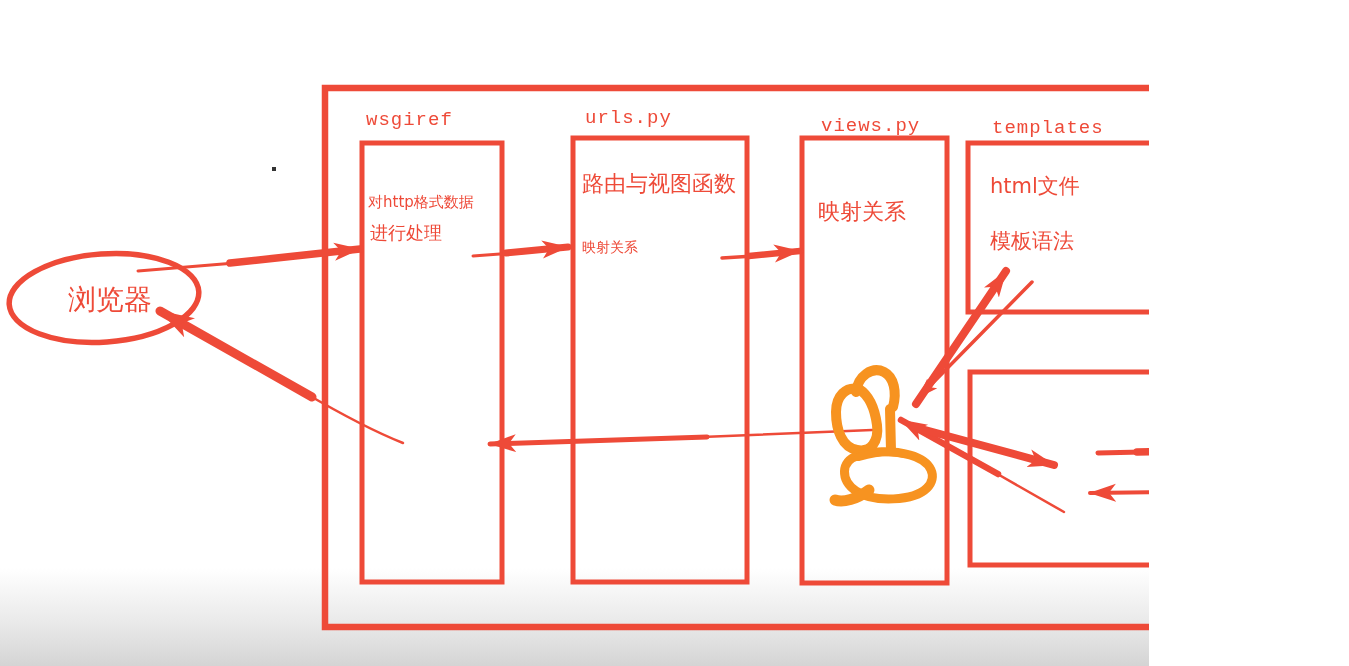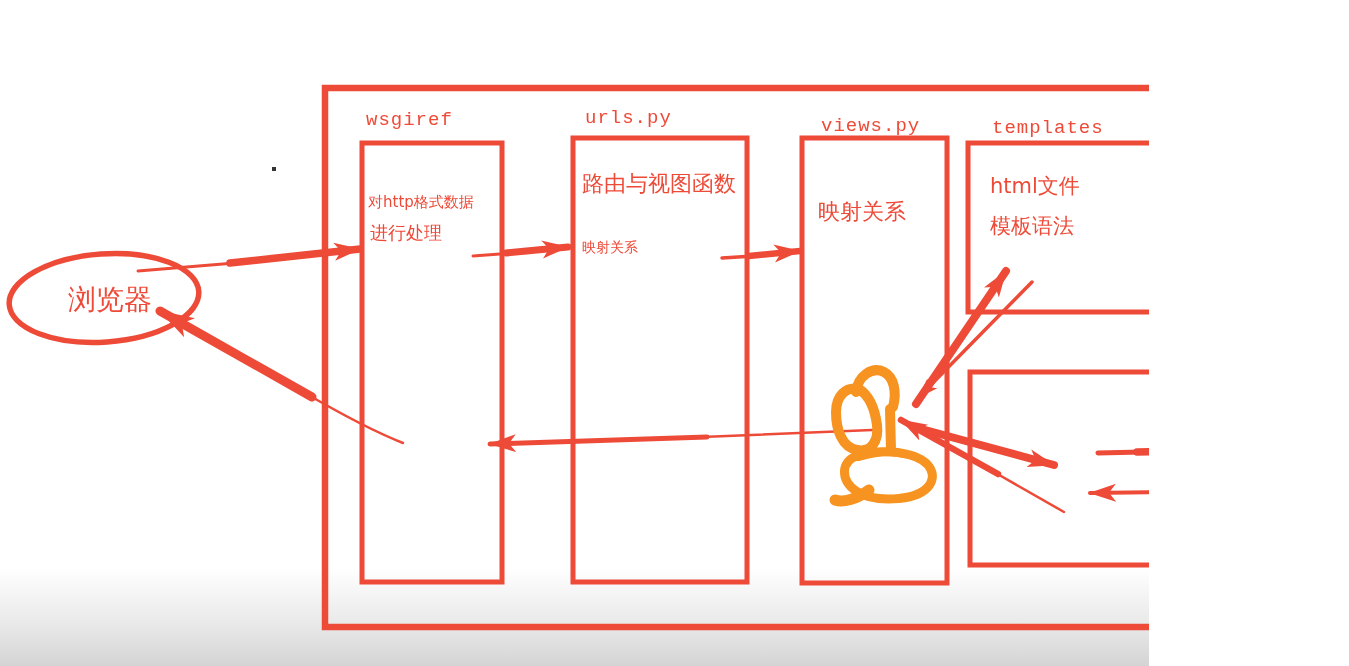--- a/index.html
+++ b/index.html
@@ -112,18 +112,18 @@
 
   <span class="lbl cn" style="left:368px;top:195px;font-size:15px;">对http格式数据</span>
   <span class="lbl cn" style="left:370px;top:224px;font-size:18px;text-align:right;">进行处理</span>
 
   <span class="lbl cn" style="left:582px;top:161px;font-size:22px;margin-top:12px;">路由与视图函数</span>
   <span class="lbl cn" style="left:582px;top:192px;font-size:14px;margin-top:48px;">映射关系</span>
 
   <span class="lbl cn" style="left:818px;top:201px;font-size:22px;">映射关系</span>
 
   <span class="lbl cn" style="left:990px;top:176px;font-size:21px;">html文件</span>
-  <span class="lbl cn" style="left:990px;top:216px;font-size:21px;">模板语法</span>
+  <span class="lbl cn" style="left:990px;top:231px;font-size:21px;">模板语法</span>
 
   <span class="lbl cn" style="left:68px;top:286px;font-size:28px;">浏览器</span>
   <span class="lbl en" style="left:1213px;top:438px;text-align:center;">db</span>
 
 </div>
 
 </body></html>

